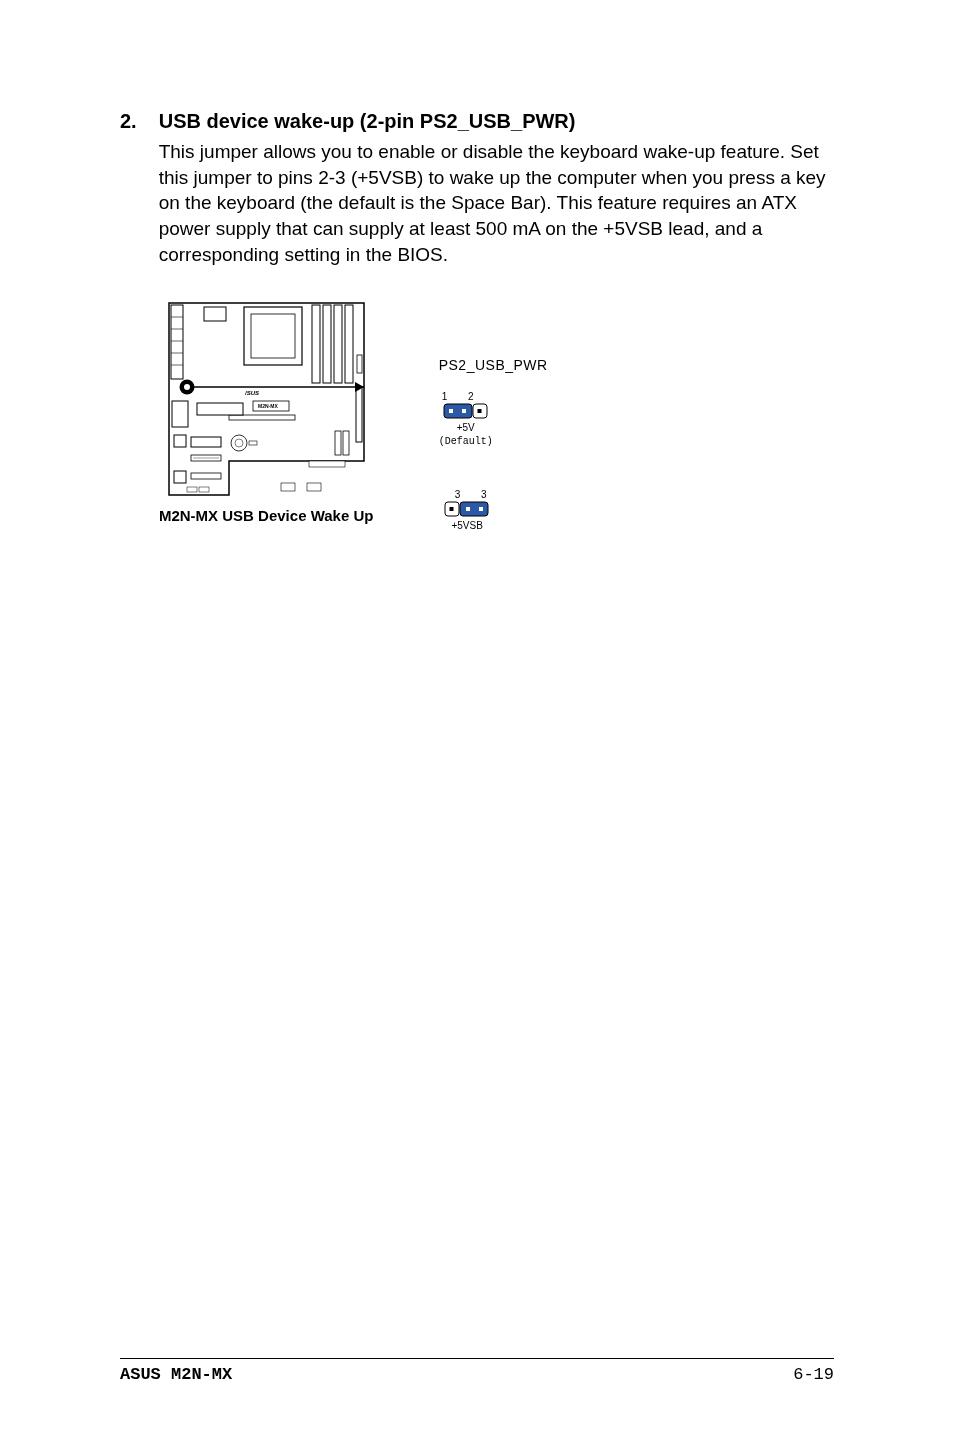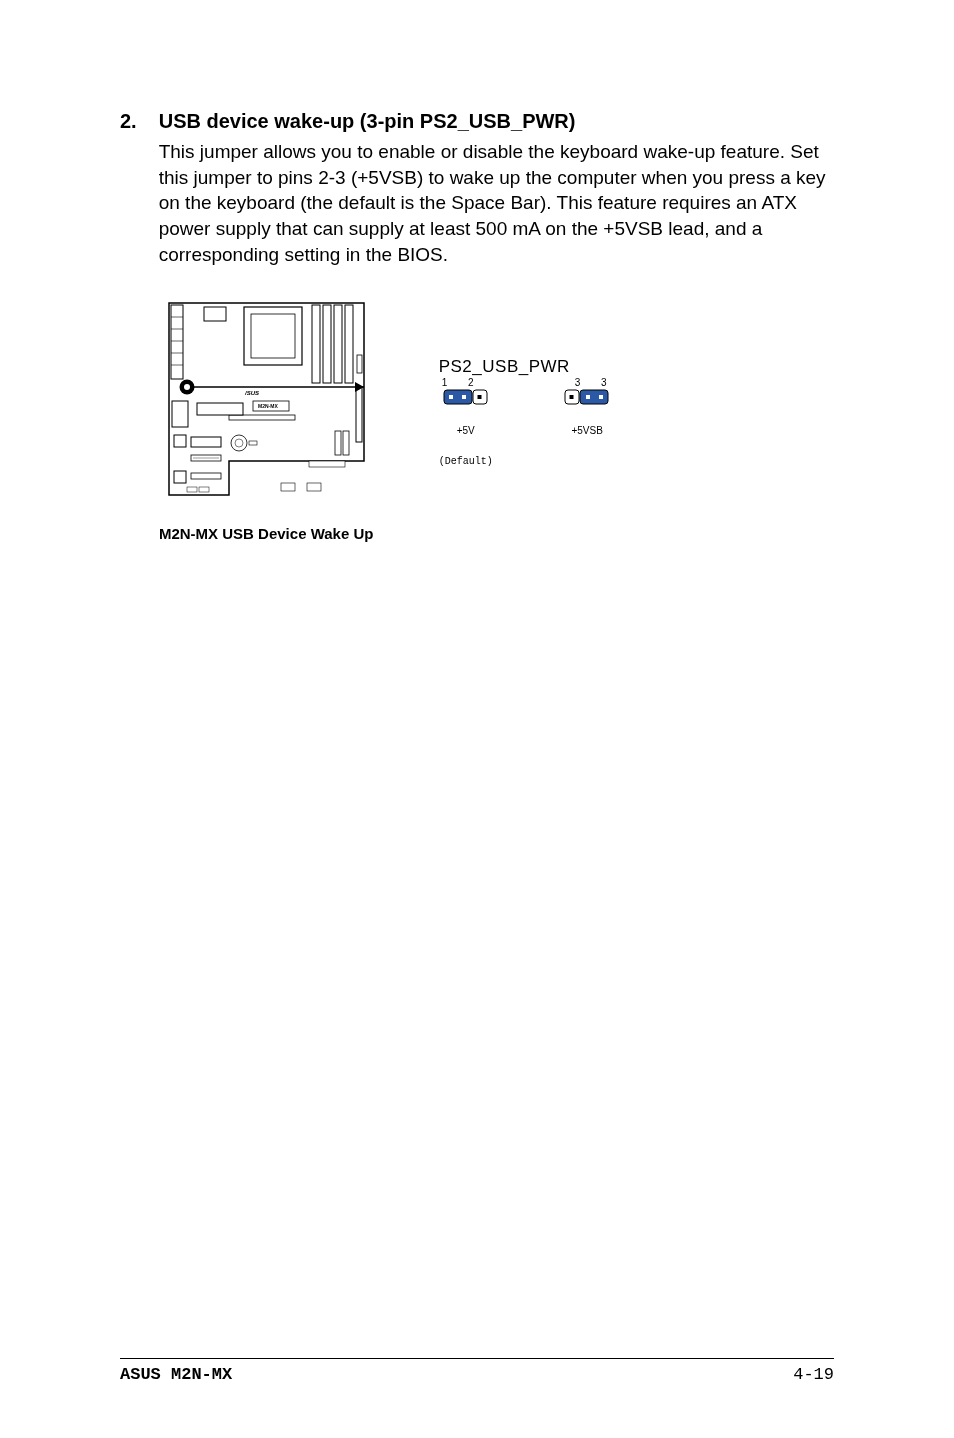--- a/index.html
+++ b/index.html
@@ -13,48 +13,48 @@
       padding: 110px 120px 60px 120px;
     }
     .section-row { display: flex; gap: 22px; }
     .section-number { font-weight: 700; font-size: 20px; flex: 0 0 auto; }
     .section-body { flex: 1 1 auto; }
     .section-title { font-weight: 700; font-size: 20px; margin-bottom: 6px; }
     .section-para { font-size: 19px; line-height: 1.35; }
     .diagram-block { margin-top: 28px; display: flex; align-items: flex-start; gap: 65px; }
     .board-wrap { display: flex; flex-direction: column; align-items: center; }
     .board-svg { width: 215px; height: 208px; }
-    .board-caption { font-weight: 700; font-size: 15px; margin-top: 22px; }
+    .board-caption { font-weight: 700; font-size: 15px; margin-top: 4px; }
     .jumper-side { display: flex; flex-direction: column; align-items: flex-start; margin-top: 62px; }
-    .jumper-label { font-size: 17px; margin-bottom: 0; letter-spacing: 0.5px; }
-    .pin-options { display: flex; gap: 66px; align-items: flex-start; }
+    .jumper-label { font-size: 14px; margin-bottom: 18px; letter-spacing: 0.5px; }
+    .pin-options { display: flex; gap: 42px; align-items: flex-start; flex-direction: column; }
     .pin-col { display: flex; flex-direction: column; align-items: center; }
     .pin-nums { font-size: 10px; letter-spacing: 9px; text-align: left; align-self: stretch; padding-left: 3px; }
     .pin-nums.right { padding-left: 16px; }
     .jumper-box { margin-top: 1px; }
-    .jumper-sub { font-size: 10px; margin-top: 20px; text-align: left; }
+    .jumper-sub { font-size: 10px; margin-top: 3px; text-align: left; }
     .jumper-sub.small { font-size: 10px; font-family: Liberation Mono, monospace; }
     .footer {
       position: absolute;
       bottom: 54px;
       left: 120px;
       right: 120px;
       font-family: Liberation Mono, monospace;
     }
     .footer-line { border: none; border-top: 1px solid #000; margin-bottom: 6px; }
     .footer-row { display: flex; justify-content: space-between; font-size: 17px; }
     .footer-left { font-weight: 700; }
   </style>
 </head>
 <body>
 
 <div class="section-row">
   <div class="section-number">2.</div>
   <div class="section-body">
-    <div class="section-title">USB device wake-up (3-pin PS2_USB_PWR)</div>
+    <div class="section-title">USB device wake-up (2-pin PS2_USB_PWR)</div>
     <div class="section-para">This jumper allows you to enable or disable the keyboard wake-up feature. Set this jumper to pins 2-3 (+5VSB) to wake up the computer when you press a key on the keyboard (the default is the Space Bar). This feature requires an ATX power supply that can supply at least 500 mA on the +5VSB lead, and a corresponding setting in the BIOS.</div>
 
     <div class="diagram-block">
       <div class="board-wrap">
         <svg class="board-svg" viewBox="0 0 215 208">
 
           <path d="M10 8 H205 V166 H70 V200 H10 Z" fill="#fff" stroke="#000" stroke-width="1.5"></path>
 
           <rect x="12" y="10" width="12" height="74" fill="#fff" stroke="#000" stroke-width="1"></rect>
           <line x1="12" y1="22" x2="24" y2="22" stroke="#000" stroke-width="0.6"></line>
@@ -148,15 +148,15 @@
         </div>
       </div>
     </div>
   </div>
 </div>
 
 <div class="footer">
   <hr class="footer-line">
   <div class="footer-row">
     <span class="footer-left">ASUS M2N-MX</span>
-    <span>4-19</span>
+    <span>6-19</span>
   </div>
 </div>
 
 </body></html>

